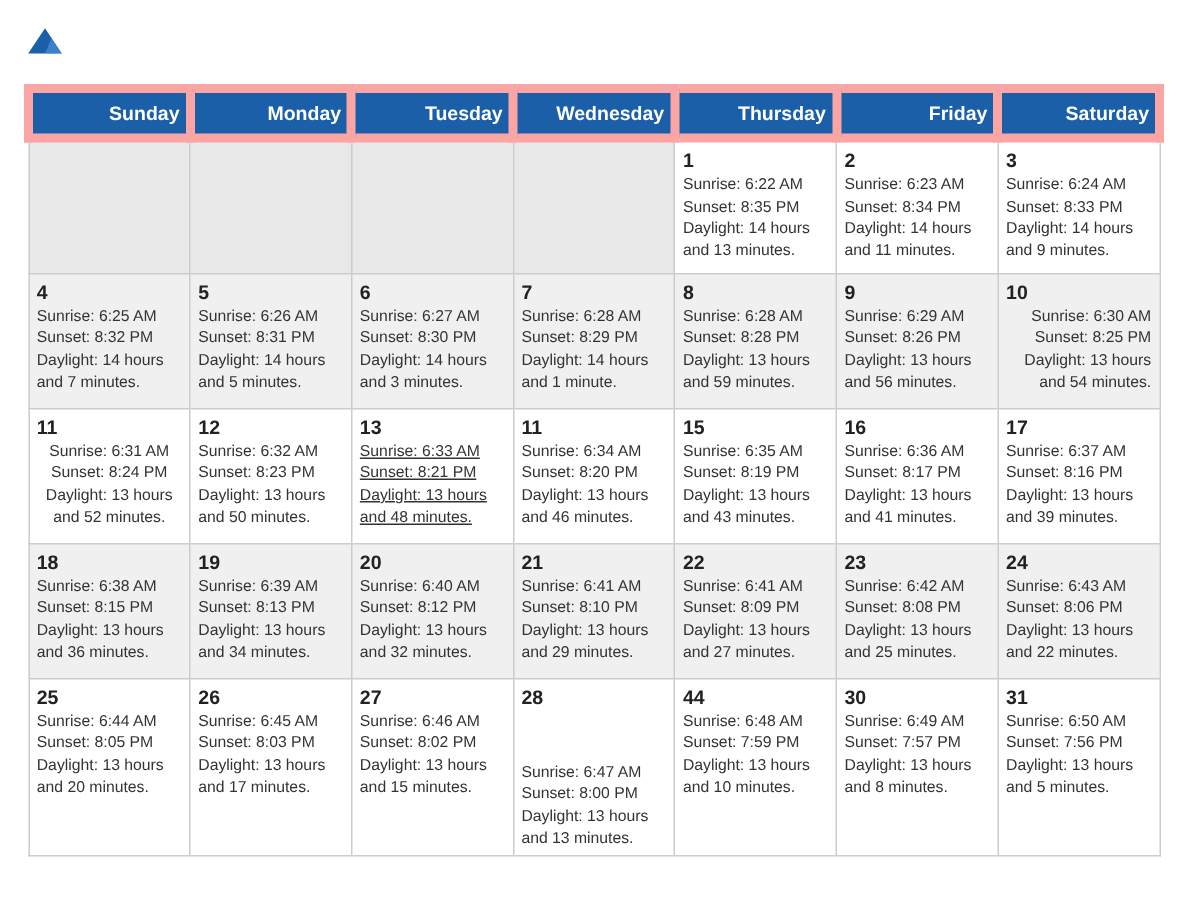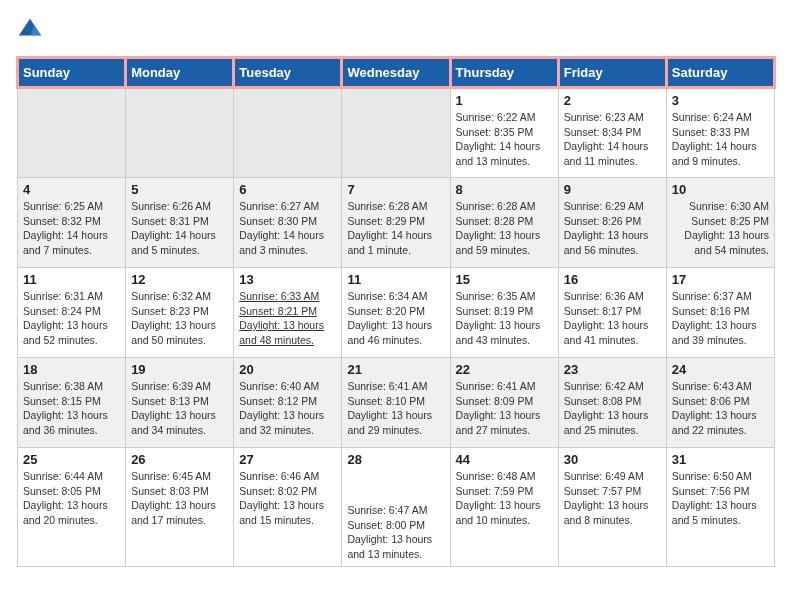--- a/index.html
+++ b/index.html
@@ -48,22 +48,22 @@
       width: 100%;
       border-collapse: collapse;
       table-layout: fixed;
     }
     .calendar th {
       background: #1a5fa8;
       color: #fff;
       font-size: 13px;
       font-weight: bold;
       padding: 6px 4px;
-      text-align: left;
-      border: 3px solid #fca5a5;
+      text-align: right;
+      border: 6px solid #fca5a5;
     }
     .calendar td {
       border: 1px solid #ccc;
       vertical-align: top;
       padding: 4px 5px;
       font-size: 11px;
       color: #222;
       height: 90px;
       background: #fff;
     }
@@ -198,21 +198,21 @@
           <span class="day-num">10</span>
           <div class="day-info" style="white-space: pre-line; text-align: right;">Sunrise: 6:30 AM
 Sunset: 8:25 PM
 Daylight: 13 hours
 and 54 minutes.</div>
         </td>
       </tr>
       <tr>
         <td>
           <span class="day-num">11</span>
-          <div class="day-info" style="white-space: pre-line;">Sunrise: 6:31 AM
+          <div class="day-info" style="white-space: pre-line; text-align: center;">Sunrise: 6:31 AM
 Sunset: 8:24 PM
 Daylight: 13 hours
 and 52 minutes.</div>
         </td>
         <td>
           <span class="day-num">12</span>
           <div class="day-info" style="white-space: pre-line;">Sunrise: 6:32 AM
 Sunset: 8:23 PM
 Daylight: 13 hours
 and 50 minutes.</div>

